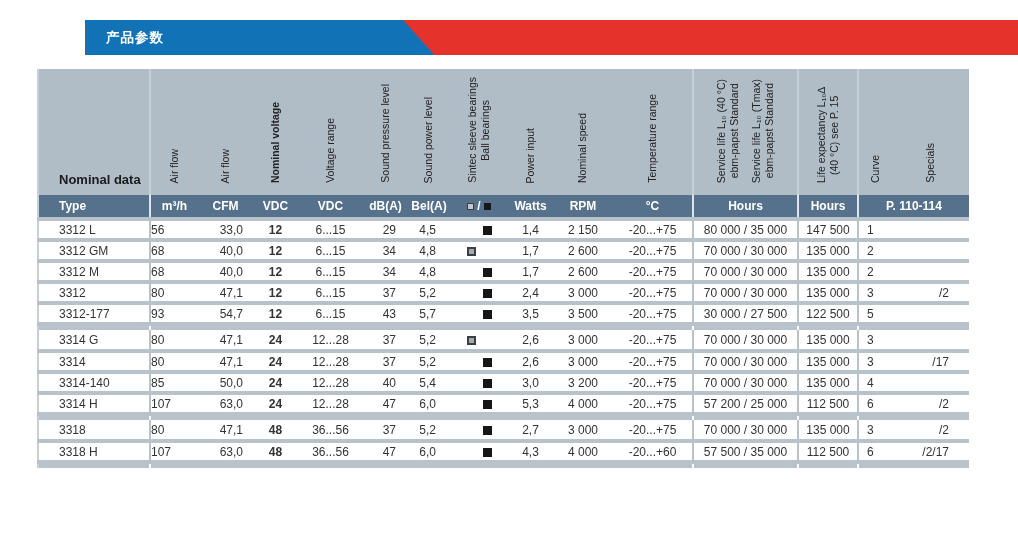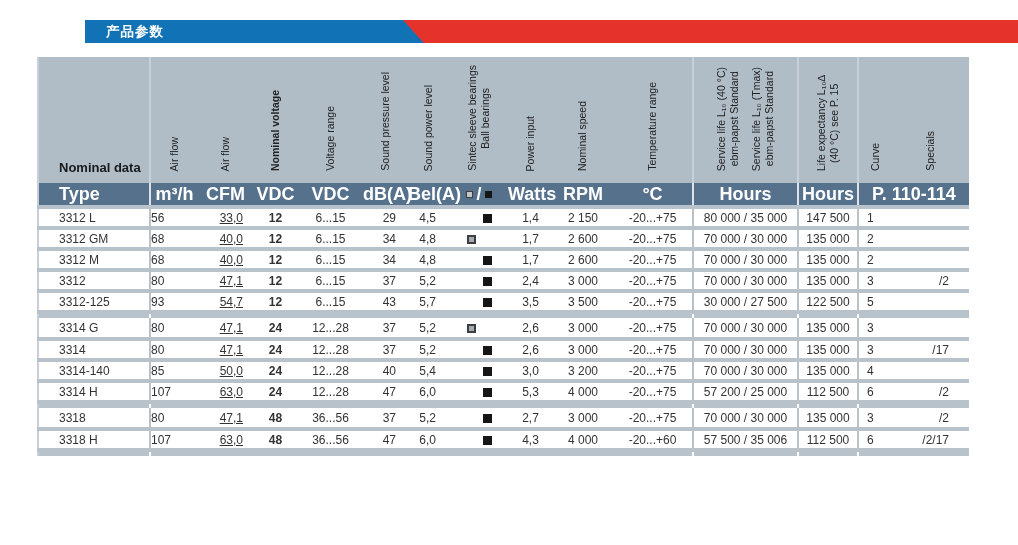--- a/index.html
+++ b/index.html
@@ -3,21 +3,21 @@
 <meta charset="utf-8">
 <style>
   * { box-sizing: border-box; margin: 0; padding: 0; }
   html, body { background: #ffffff; }
   body {
     width: 1018px; height: 545px; overflow: hidden;
     font-family: "Liberation Sans", "DejaVu Sans", sans-serif;
     color: #333;
   }
   
-  .banner { position: relative; margin: 20px 0 0 85px; width: 933px; height: 23px; }
+  .banner { position: relative; margin: 20px 0 0 85px; width: 933px; height: 35px; }
   .banner-red {
     position: absolute; inset: 0; background: #e5332c;
     clip-path: polygon(253px 0, 933px 0, 933px 41px, 290px 41px);
   }
   .banner-blue {
     position: absolute; inset: 0; background: #1173b6;
     clip-path: polygon(0 0, 318px 0, 355px 41px, 0 41px);
   }
   .banner-title {
     position: absolute; left: 21px; top: 50%; transform: translateY(-50%);
@@ -40,37 +40,37 @@
   th.type-head { text-align: left; padding-left: 20px; font-weight: bold; font-size: 13px; color: #1a1a1a; }
   .rot {
     display: inline-block; writing-mode: vertical-rl; transform: rotate(180deg);
     font-size: 10.5px; line-height: 1.25; color: #222; white-space: nowrap;
     margin: 0 2px;
   }
   .rot span { display: block; }
   .rot.b { font-weight: bold; }
   
   tr.units td {
-    background: #56718c; color: #fff; font-weight: bold; font-size: 18px;
+    background: #56718c; color: #fff; font-weight: bold; font-size: 12px;
     height: 24px; text-align: center; border-bottom: 4px solid #b7c2cb;
   }
   tr.units td.vl { border-left: 2px solid #dde3e8; }
   tr.units td.c-type { text-align: left; padding-left: 20px; }
   .unit-sep { color: #fff; margin: 0 3px; font-weight: bold; }
   
   tbody td {
     background: #fff; height: 21px; font-size: 12px; color: #333;
     border-bottom: 4px solid #b7c2cb; white-space: nowrap; overflow: hidden;
   }
   tr.band td { background: #b7c2cb; height: 6px; border-bottom: none; padding: 0; }
   tr.band td.vl { border-left: 2px solid #ffffff; }
   
   .c-type     { text-align: left;  padding-left: 20px; }
   .c-m3h      { text-align: left; padding-right: 14px; }
-  .c-cfm      { text-align: right; padding-right: 10px; text-decoration: underline; }
+  .c-cfm      { text-align: right; padding-right: 10px; }
   .c-vdc      { text-align: center; font-weight: bold; }
   .c-range    { text-align: center; }
   .c-dba      { text-align: right; padding-right: 12px; }
   .c-bela     { text-align: right; padding-right: 14px; }
   .c-bearing  { text-align: center; }
   .c-watts    { text-align: center; }
   .c-rpm      { text-align: center; }
   .c-temp     { text-align: center; }
   .c-service  { text-align: center; }
   .c-life     { text-align: center; }
@@ -229,21 +229,21 @@
         <td class="c-bearing"><span class="slot"></span><span class="slot"><span class="sq sq-black"></span></span></td>
         <td class="c-watts">2,4</td>
         <td class="c-rpm">3 000</td>
         <td class="c-temp">-20...+75</td>
         <td class="c-service vl">70 000 / 30 000</td>
         <td class="c-life vl">135 000</td>
         <td class="c-curve vl">3</td>
         <td class="c-specials">/2</td>
       </tr>
       <tr>
-        <td class="c-type">3312-125</td>
+        <td class="c-type">3312-177</td>
         <td class="c-m3h vl">93</td>
         <td class="c-cfm">54,7</td>
         <td class="c-vdc">12</td>
         <td class="c-range">6...15</td>
         <td class="c-dba">43</td>
         <td class="c-bela">5,7</td>
         <td class="c-bearing"><span class="slot"></span><span class="slot"><span class="sq sq-black"></span></span></td>
         <td class="c-watts">3,5</td>
         <td class="c-rpm">3 500</td>
         <td class="c-temp">-20...+75</td>
@@ -376,21 +376,21 @@
         <td class="c-m3h vl">107</td>
         <td class="c-cfm">63,0</td>
         <td class="c-vdc">48</td>
         <td class="c-range">36...56</td>
         <td class="c-dba">47</td>
         <td class="c-bela">6,0</td>
         <td class="c-bearing"><span class="slot"></span><span class="slot"><span class="sq sq-black"></span></span></td>
         <td class="c-watts">4,3</td>
         <td class="c-rpm">4 000</td>
         <td class="c-temp">-20...+60</td>
-        <td class="c-service vl">57 500 / 35 006</td>
+        <td class="c-service vl">57 500 / 35 000</td>
         <td class="c-life vl">112 500</td>
         <td class="c-curve vl">6</td>
         <td class="c-specials">/2/17</td>
       </tr>
       <tr class="band">
         <td></td>
         <td class="vl"></td>
         <td></td>
         <td></td>
         <td></td>

